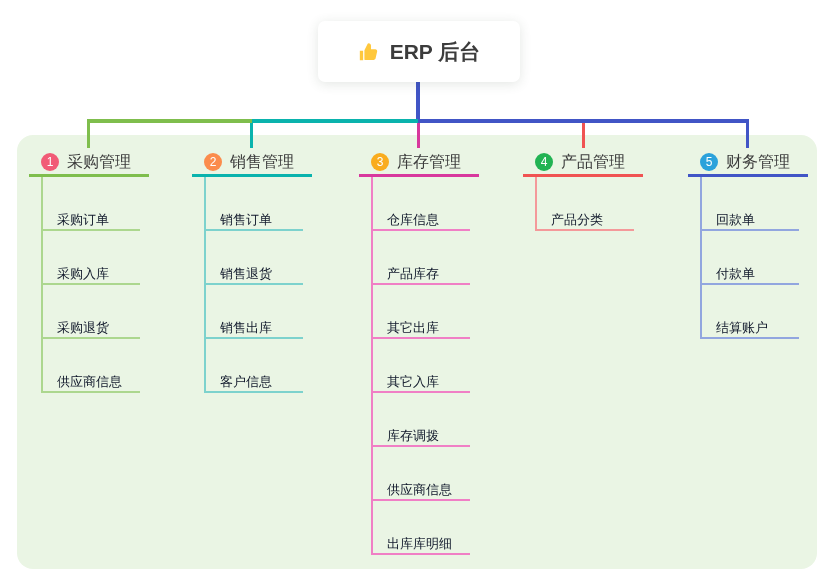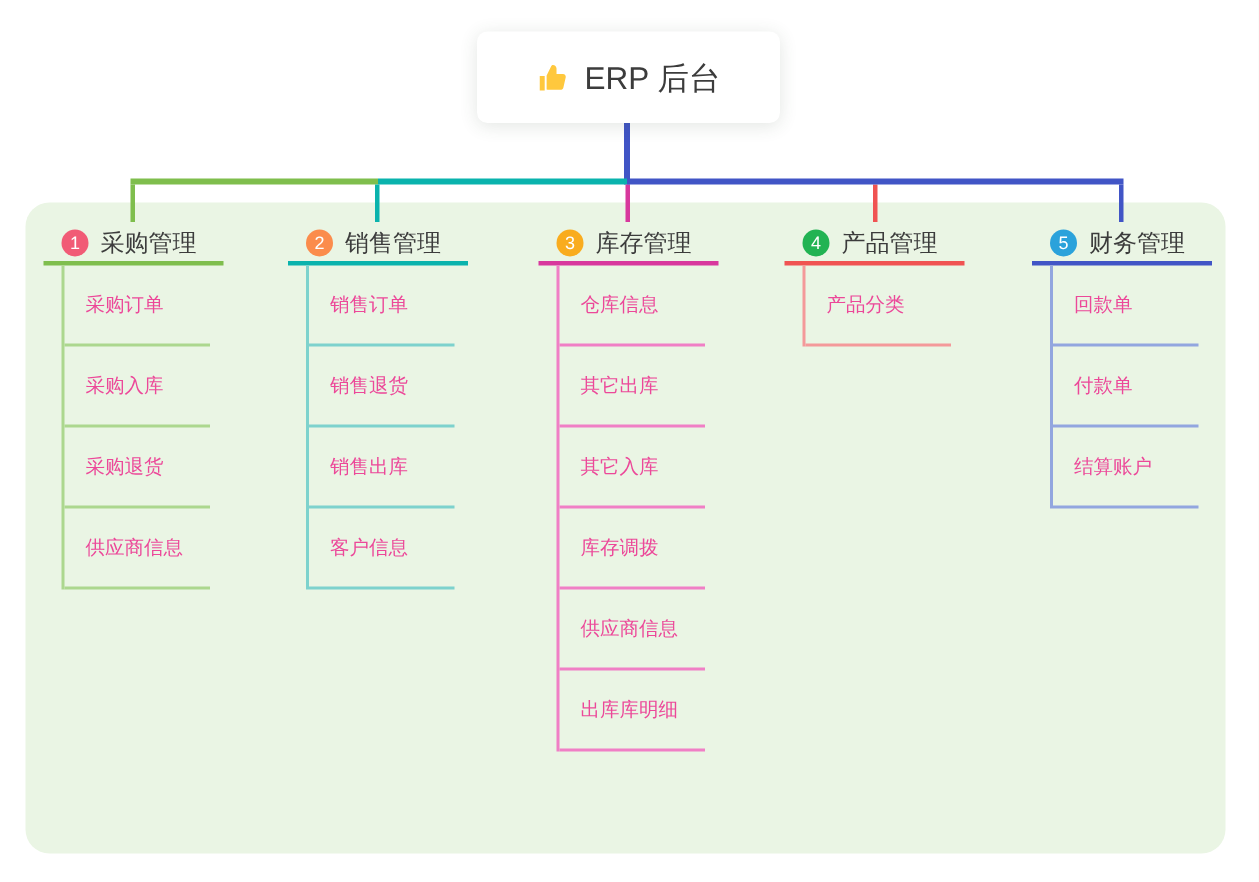--- a/index.html
+++ b/index.html
@@ -10,21 +10,21 @@
   }
   .panel{
     position:absolute;left:17px;top:135px;width:800px;height:434px;
     border-radius:16px;background:var(--panel,#eaf5e4);
   }
   
   .root-node{
     position:absolute;left:318px;top:21px;width:202px;height:61px;
     background:#fff;border-radius:7px;box-shadow:0 2px 12px rgba(60,80,60,.14);
     display:flex;align-items:center;justify-content:center;gap:10px;
-    font-size:21px;font-weight:400;color:#3c3c3c;z-index:5;
+    font-size:21px;font-weight:700;color:#3c3c3c;z-index:5;
   }
   .thumb-icon{width:22px;height:22px;display:inline-flex;}
   
   .line{position:absolute;}
   .root-drop{left:416px;top:82px;width:4px;height:41px;background:var(--root-line,#4155c6);}
   .hseg{top:119px;height:4px;background:var(--main);}
   .hseg.h1{left:87px;width:165px;}
   .hseg.h2{left:252px;width:166px;}
   .hseg.h3{left:418px;width:331px;}
   .drop{top:123px;width:3px;height:25px;background:var(--main);}
@@ -47,23 +47,23 @@
     color:#fff;font-size:12px;line-height:18px;text-align:center;flex:0 0 18px;
   }
   
   .children{
     position:absolute;top:177px;border-left:2px solid var(--light);
   }
   .children.p1{left:41px;} .children.p2{left:204px;} .children.p3{left:371px;}
   .children.p4{left:535px;} .children.p5{left:700px;}
   .child{
     height:54px;box-sizing:border-box;border-bottom:2px solid var(--light);
-    display:flex;align-items:flex-end;padding:0 18px 17px 14px;
+    display:flex;align-items:flex-end;padding:0 18px 0 14px;
     min-width:97px;width:fit-content;white-space:nowrap;
-    font-size:13px;color:#ec4899;cursor:pointer;
+    font-size:13px;color:#0f172a;cursor:pointer;
   }
 </style>
 </head>
 <body>
 
 <div class="stage" style="--canvas: #ffffff; --panel: #eaf5e4; --root-line: #4155c6; --text: #3b3b3b;">
 
   <div class="panel"></div>
 
   <div class="line root-drop"></div>
@@ -118,20 +118,23 @@
     <div class="line drop d3"></div>
     <div class="bhead p3">
       <span class="badge">3</span>
       <span>库存管理</span>
     </div>
     <div class="children p3">
       <div class="child">
           <span>仓库信息</span>
         </div>
       <div class="child">
+          <span>产品库存</span>
+        </div>
+      <div class="child">
           <span>其它出库</span>
         </div>
       <div class="child">
           <span>其它入库</span>
         </div>
       <div class="child">
           <span>库存调拨</span>
         </div>
       <div class="child">
           <span>供应商信息</span>

